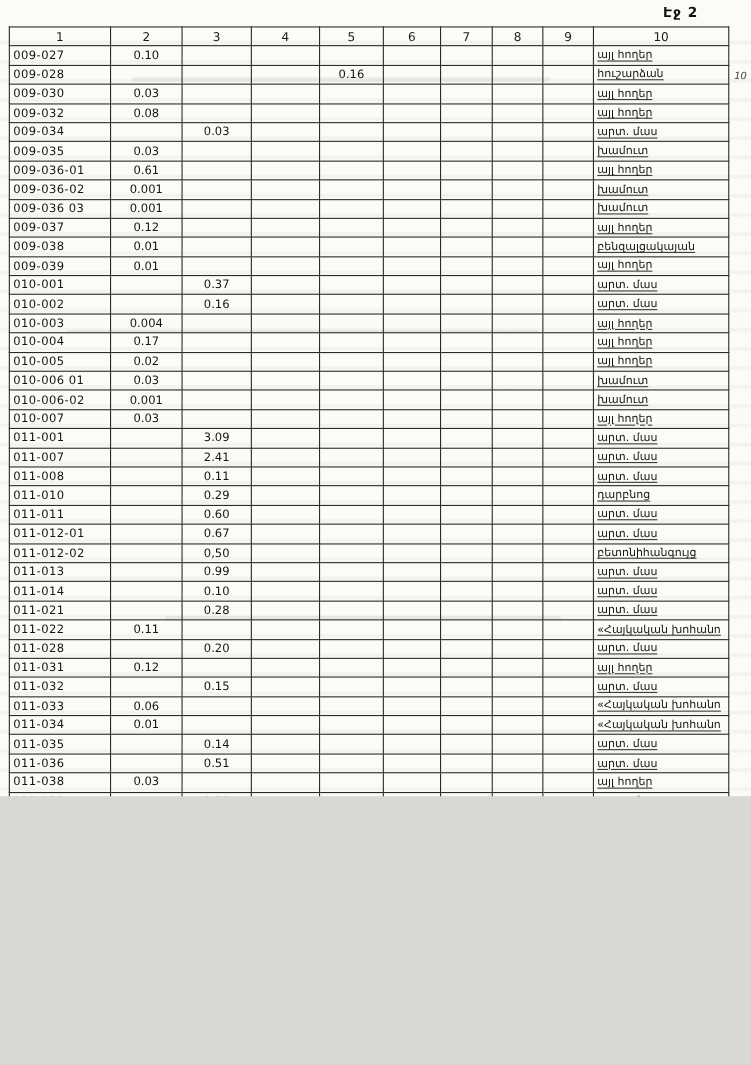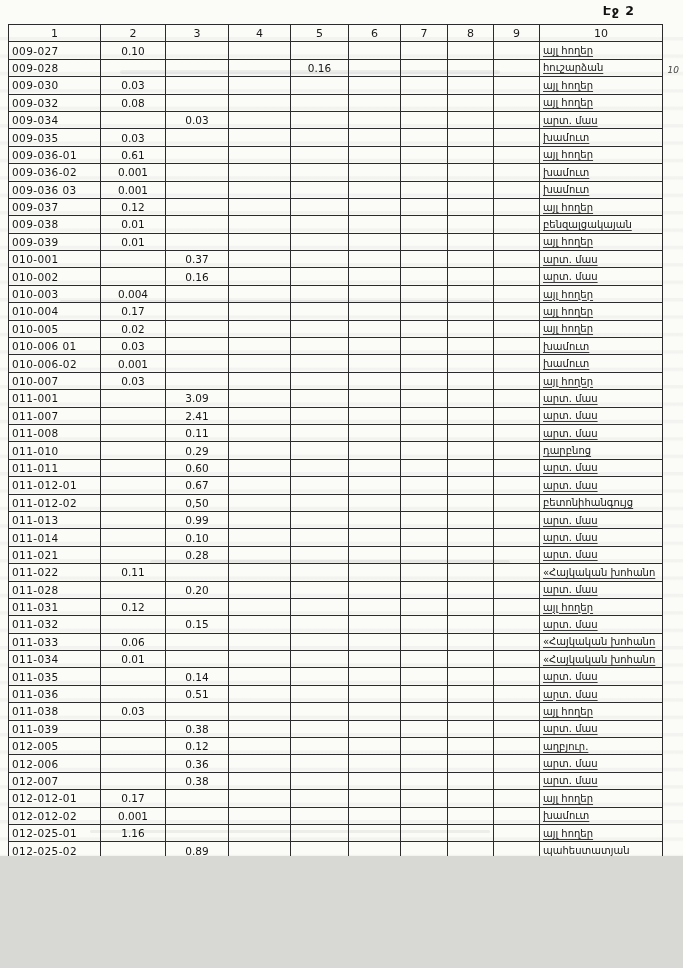--- a/index.html
+++ b/index.html
@@ -1,18 +1,18 @@
 <!DOCTYPE html>
 <html><head>
 <meta charset="utf-8">
 <style>
   html,body { margin:0; padding:0; background:#d8d8d4; }
   .page {
     position:relative;
-    width:683px; height:856px;
+    width:683px; height:724px;
     margin:0 auto;
     background:#fbfbf8;
     overflow:hidden;
     font-family:"DejaVu Sans", sans-serif;
     color:#161616;
   }
   .page-label {
     position:absolute; top:3px; right:48px;
     font-size:12.5px; font-weight:bold; letter-spacing:1px;
     color:#111;

